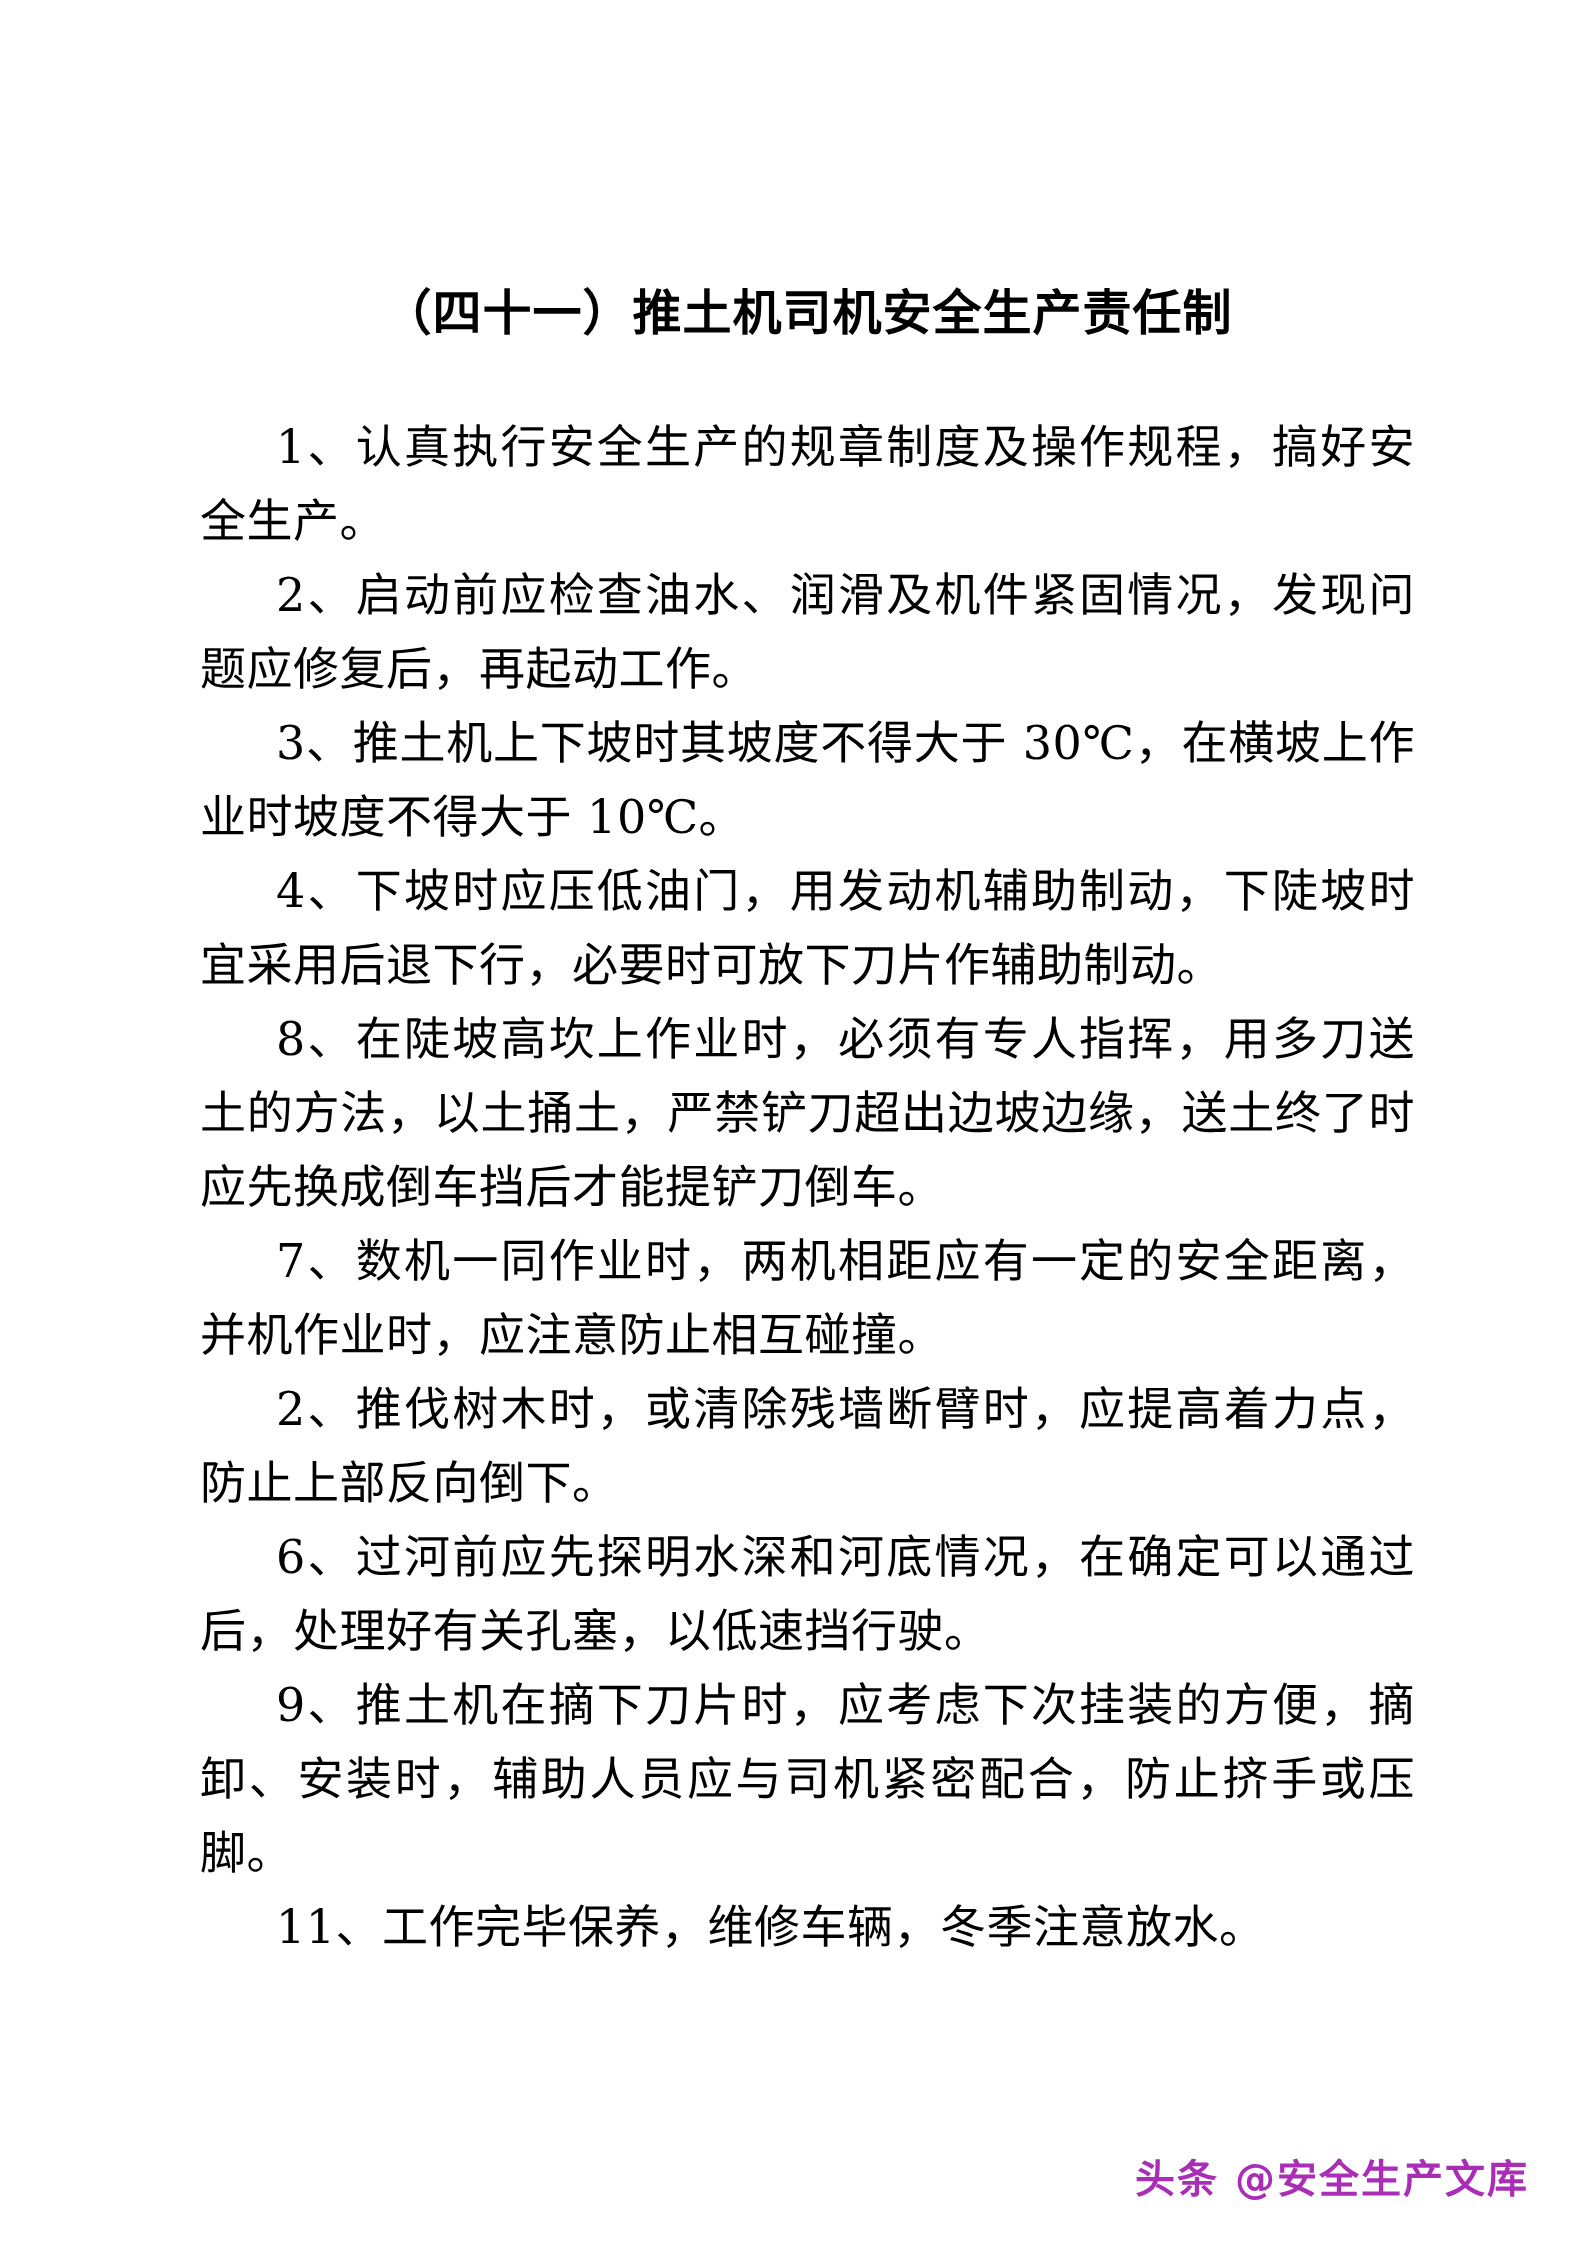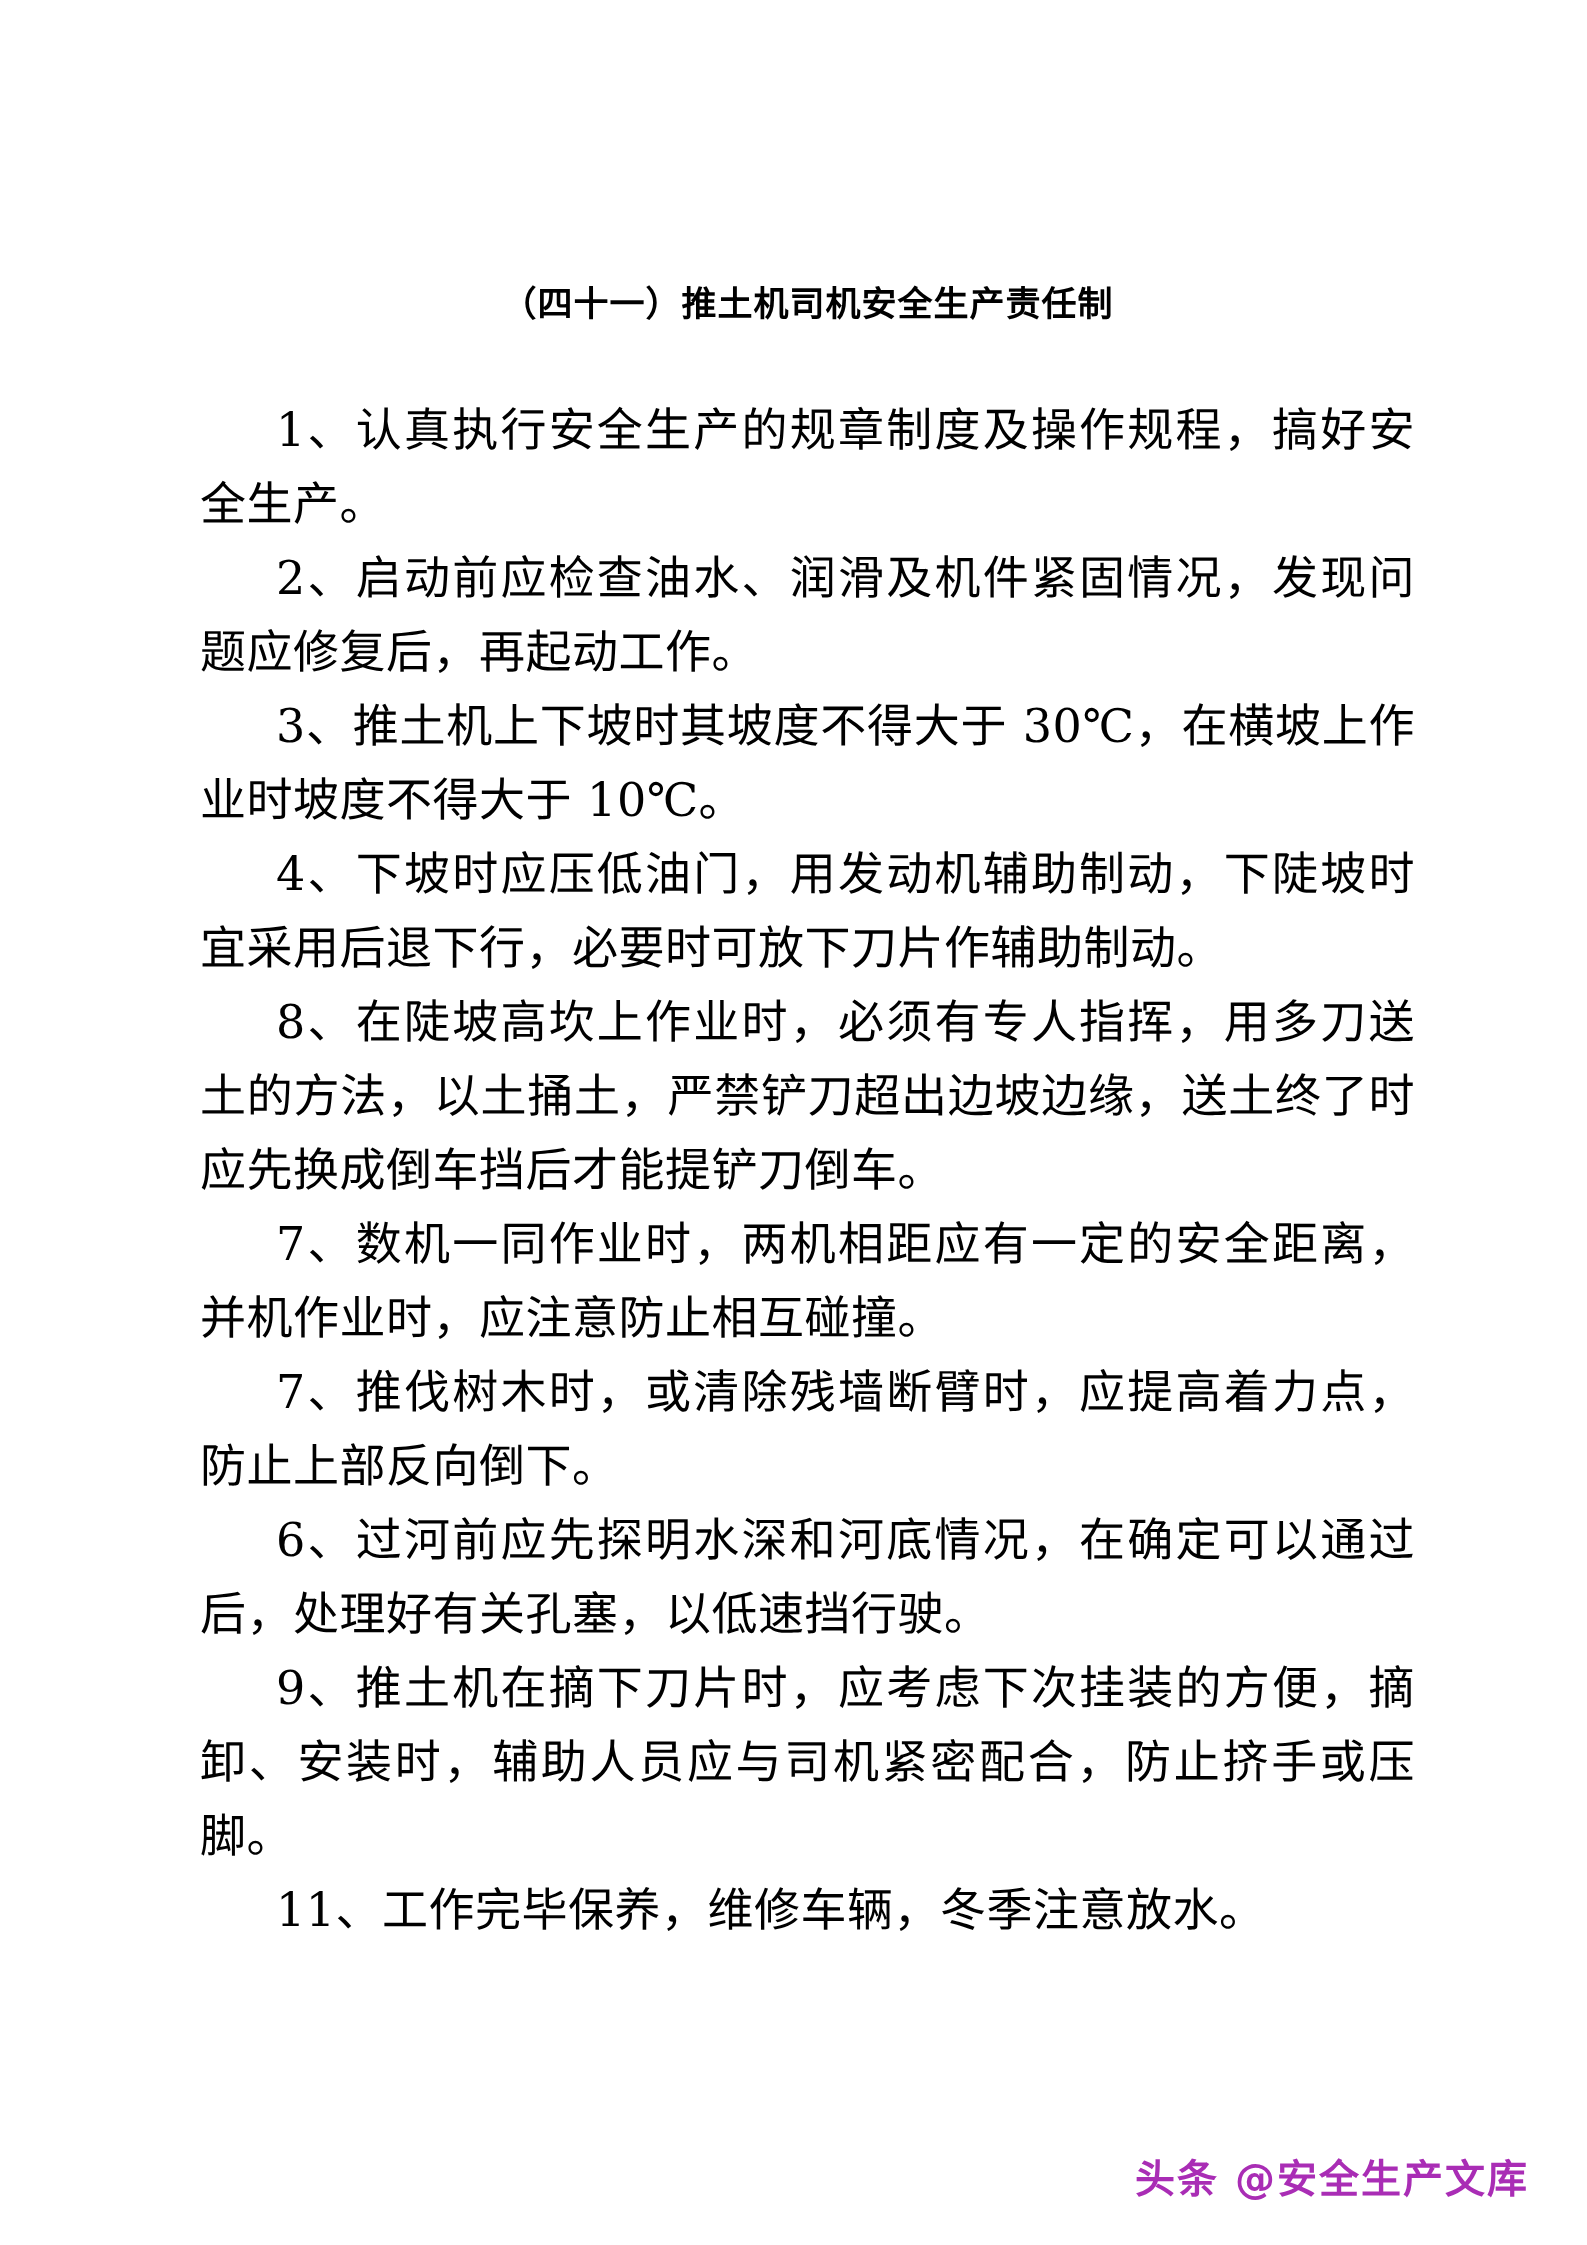--- a/index.html
+++ b/index.html
@@ -24,21 +24,21 @@
   .content {
     position: absolute;
     left: 200px;
     top: 0;
     width: 1215px;
   }
   .doc-title {
     margin: 0;
     padding-top: 283px;
     text-align: center;
-    font-size: 35px;
+    font-size: 49px;
     font-weight: bold;
     letter-spacing: 1px;
     line-height: 1.25;
     font-family: "DejaVu Sans", "Liberation Sans", sans-serif;
   }
   .body-list {
     margin: 0;
     padding: 0;
     list-style: none;
     margin-top: 66px;
@@ -75,21 +75,21 @@
 
     <h1 class="doc-title">（四十一）推土机司机安全生产责任制</h1>
 
     <div class="body-list">
       <p class="clause">1、认真执行安全生产的规章制度及操作规程，搞好安全生产。</p>
       <p class="clause">2、启动前应检查油水、润滑及机件紧固情况，发现问题应修复后，再起动工作。</p>
       <p class="clause">3、推土机上下坡时其坡度不得大于 30℃，在横坡上作业时坡度不得大于 10℃。</p>
       <p class="clause">4、下坡时应压低油门，用发动机辅助制动，下陡坡时宜采用后退下行，必要时可放下刀片作辅助制动。</p>
       <p class="clause">8、在陡坡高坎上作业时，必须有专人指挥，用多刀送土的方法，以土捅土，严禁铲刀超出边坡边缘，送土终了时应先换成倒车挡后才能提铲刀倒车。</p>
       <p class="clause">7、数机一同作业时，两机相距应有一定的安全距离，并机作业时，应注意防止相互碰撞。</p>
-      <p class="clause">7、推伐树木时，或清除残墙断臂时，应提高着力点，防止上部反向倒下。</p>
+      <p class="clause">2、推伐树木时，或清除残墙断臂时，应提高着力点，防止上部反向倒下。</p>
       <p class="clause">6、过河前应先探明水深和河底情况，在确定可以通过后，处理好有关孔塞，以低速挡行驶。</p>
       <p class="clause">9、推土机在摘下刀片时，应考虑下次挂装的方便，摘卸、安装时，辅助人员应与司机紧密配合，防止挤手或压脚。</p>
       <p class="clause">11、工作完毕保养，维修车辆，冬季注意放水。</p>
     </div>
 
   </div>
 
   <div class="watermark">头条 @安全生产文库</div>
 
 </div>

